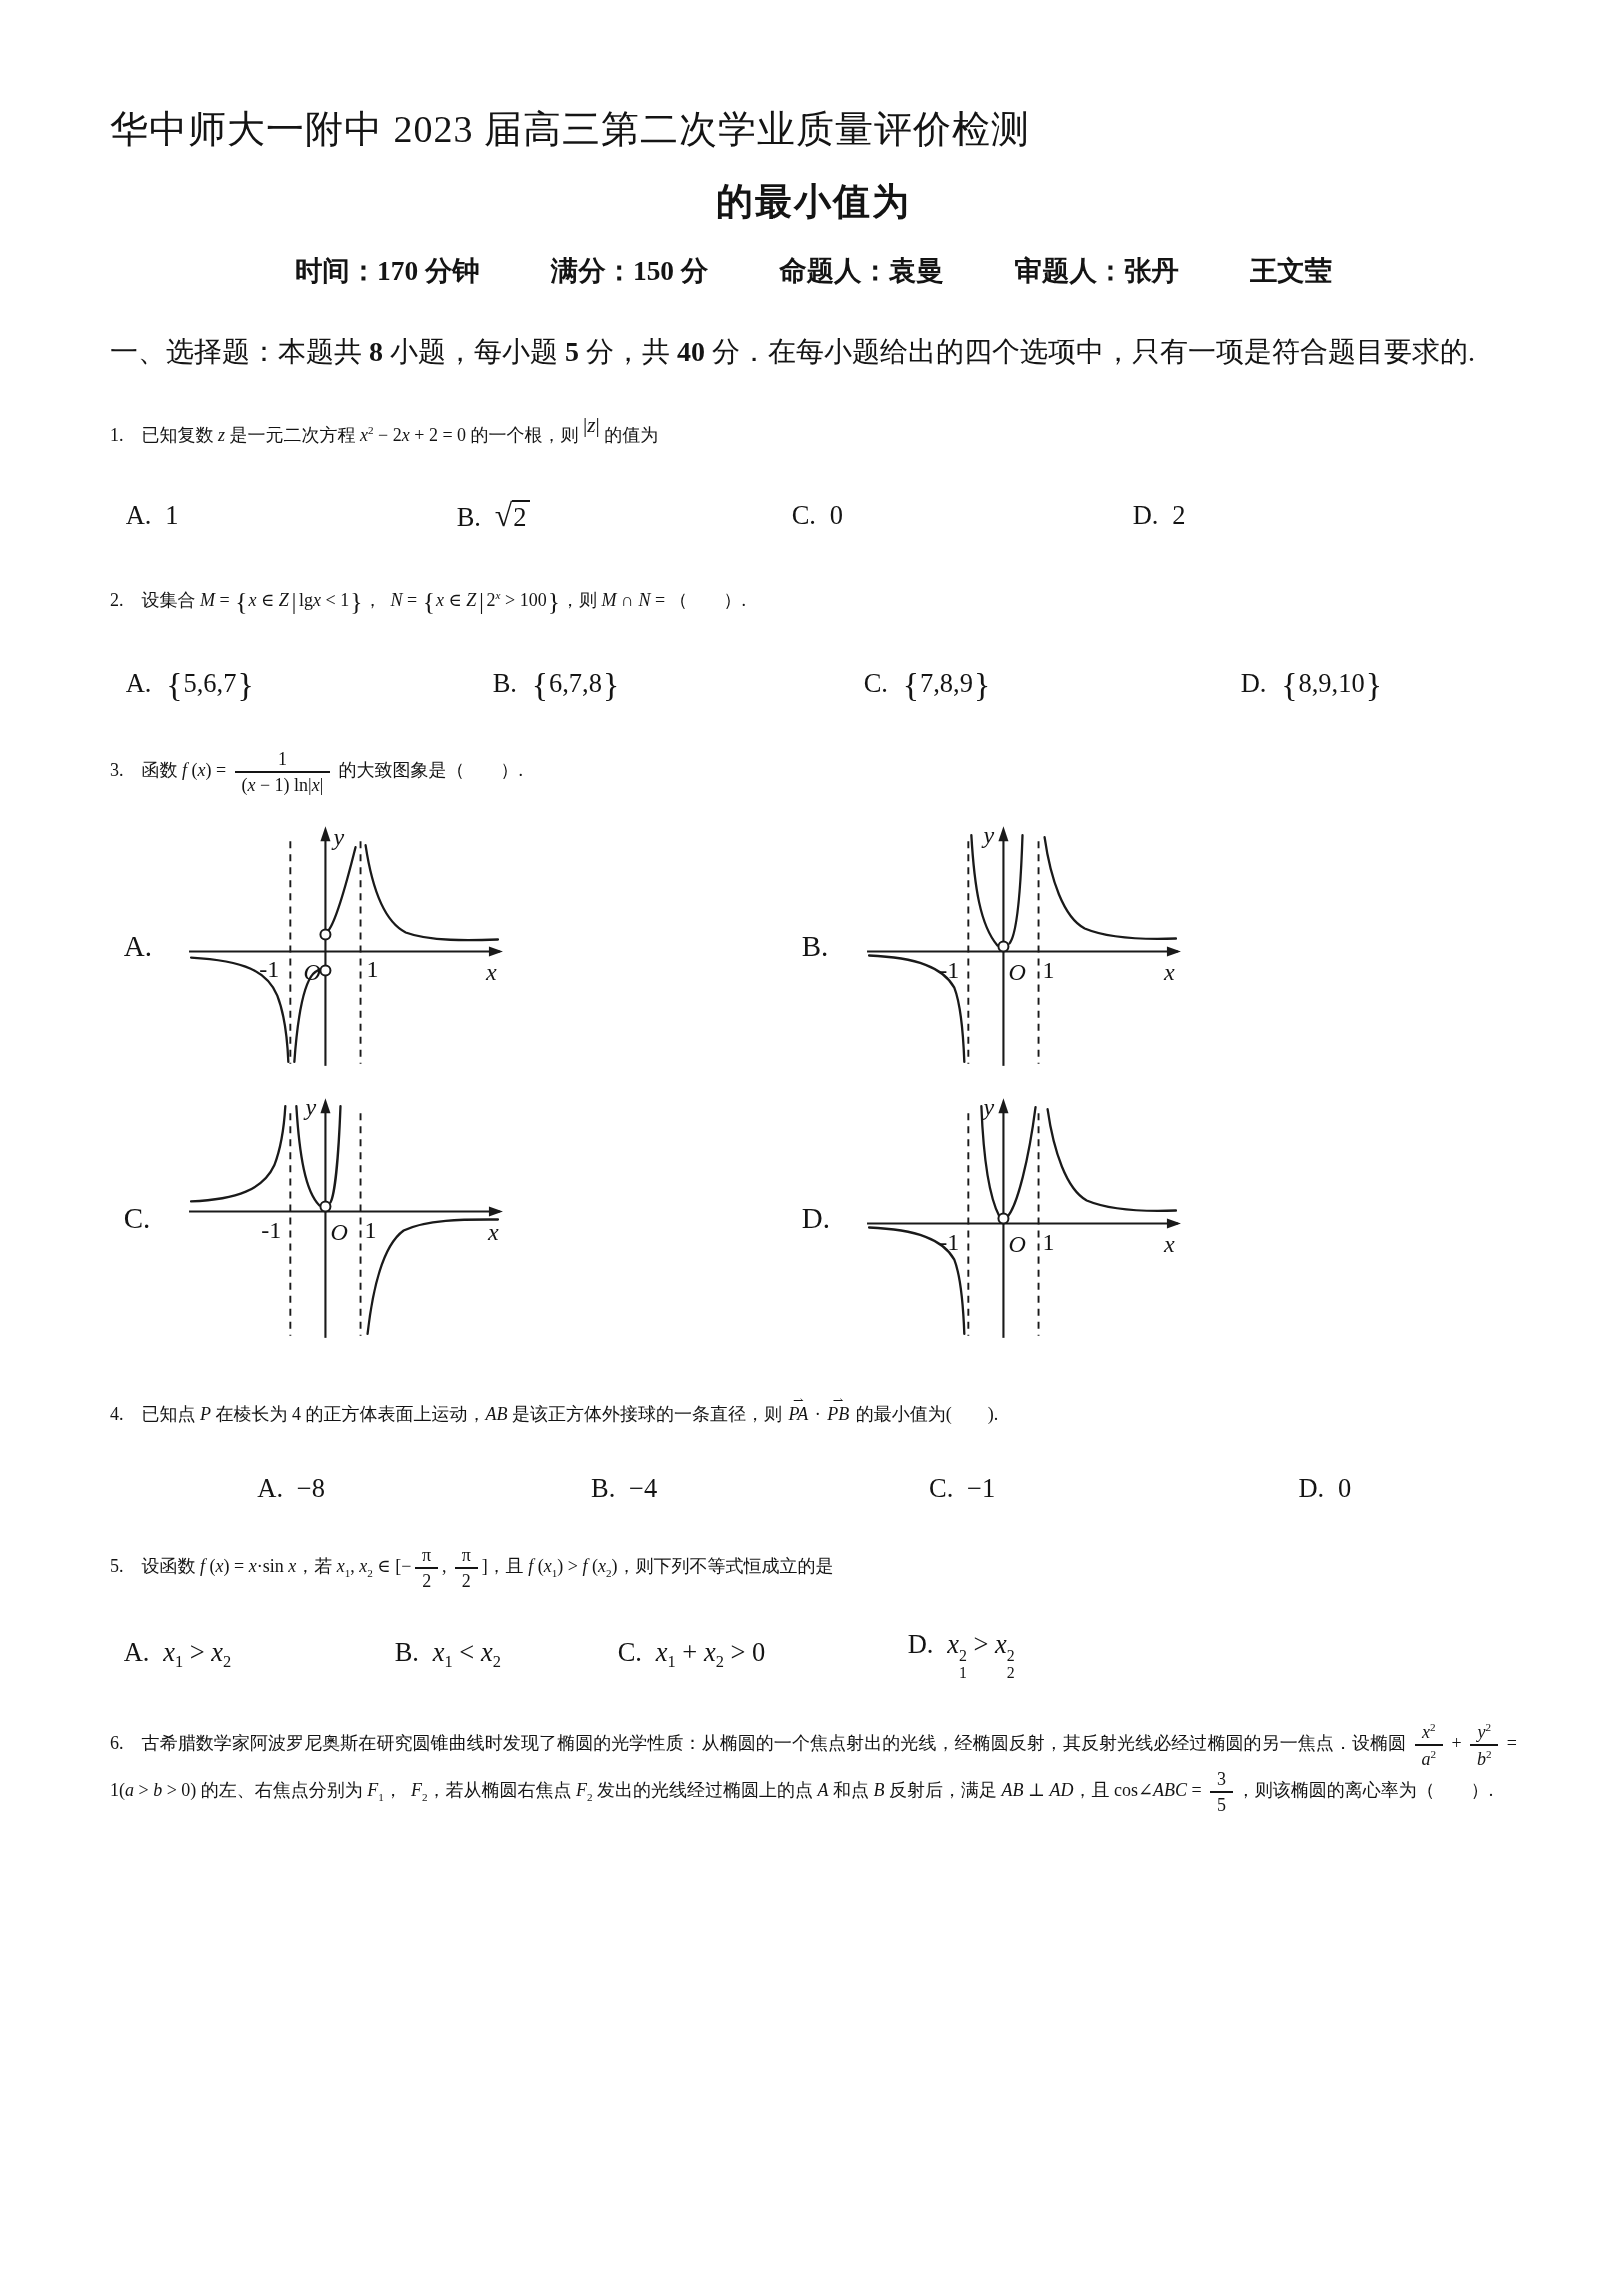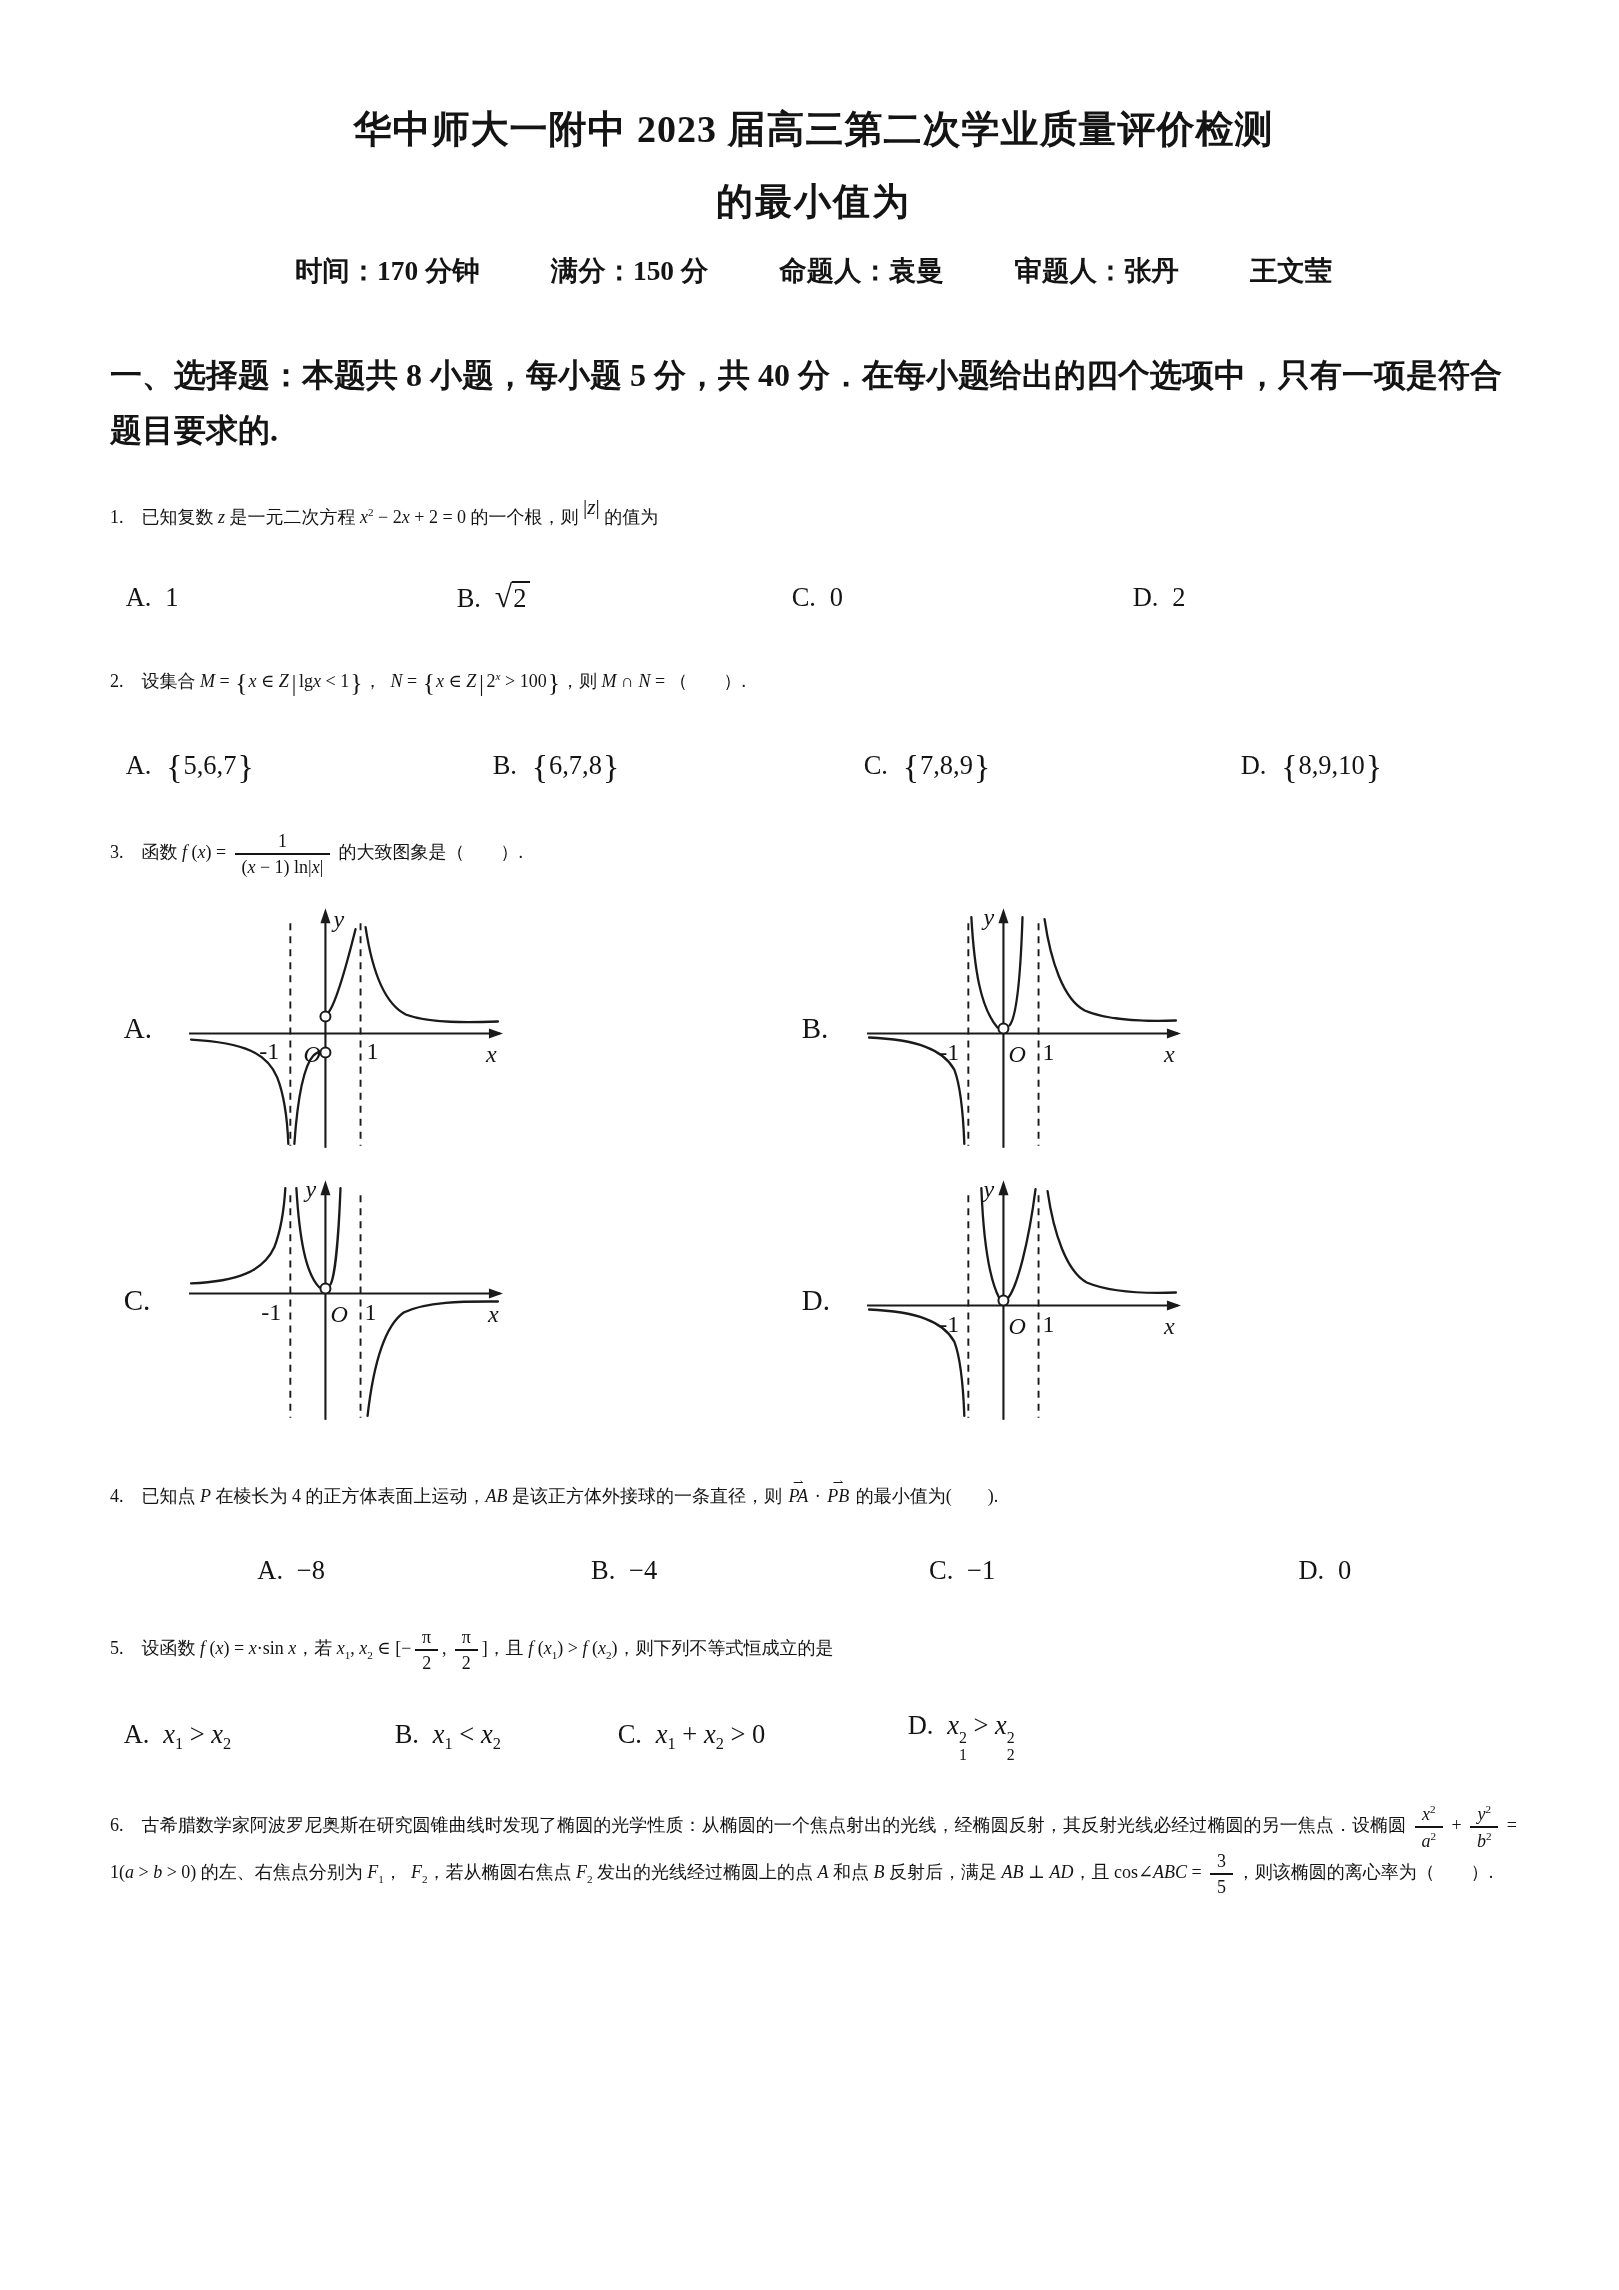--- a/index.html
+++ b/index.html
@@ -7,25 +7,25 @@
     position:relative;
     width:1619px;height:2291px;
     margin:0 auto;
     background:#ffffff;
     font-family:"Liberation Serif","DejaVu Serif",serif;
     color:#141414;
     overflow:hidden;
   }
   .content{padding:106px 102px 0 110px;}
 
-  .title{text-align:center;font-size:38px;font-weight:bold;line-height:1.25;letter-spacing:1px;}
+  .title{font-size:38px;font-weight:normal;line-height:1.25;letter-spacing:1px;}
   .subtitle{text-align:center;font-size:37px;font-weight:bold;margin-top:23.5px;letter-spacing:2px;}
   .meta{display:flex;justify-content:center;gap:71px;margin-top:25.5px;font-size:27.4px;font-weight:bold;white-space:nowrap;}
 
-  .sec-head{margin-top:59px;font-size:32px;font-weight:bold;line-height:1.72;}
+  .sec-head{margin-top:39px;font-size:28px;font-weight:normal;line-height:1.72;}
 
   .q{font-size:18px;line-height:1.5;}
   .q i{font-family:"Liberation Serif",serif;}
   .q1{margin-top:43px;}
   .q2{margin-top:49px;}
   .q3{margin-top:45px;}
   .q4{margin-top:57px;}
   .q5{margin-top:41px;}
   .q6{margin-top:39px;line-height:2.05;text-align:justify;}
 

